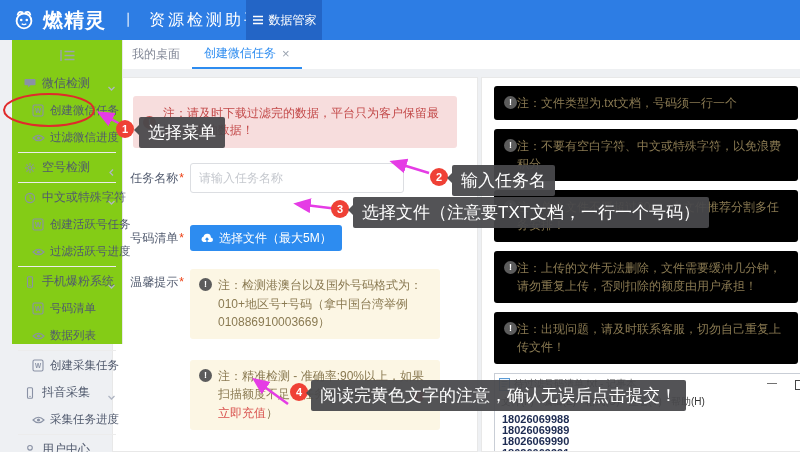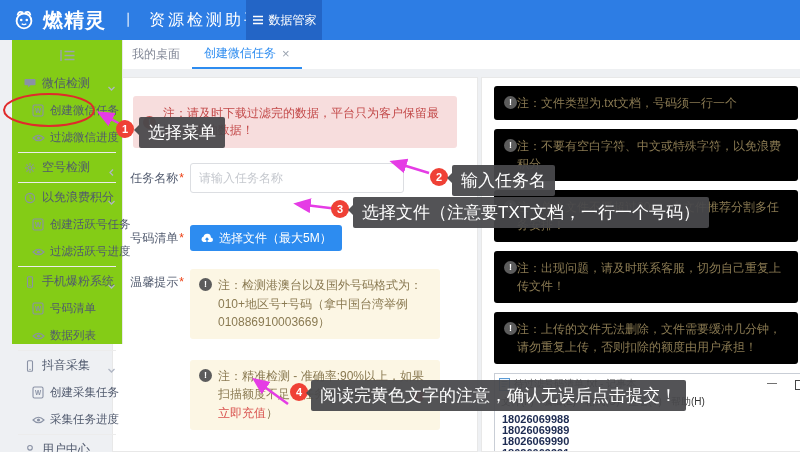--- a/index.html
+++ b/index.html
@@ -176,21 +176,21 @@
           </svg></span>
       </div>
       <div class="sdiv"></div>
       <div class="side-item">
         <span class="sicon">
           <svg width="12" height="12" viewBox="0 0 12 12">
             <circle cx="6" cy="6" r="4.6" fill="none" stroke="#8a92a5" stroke-width="1.1"></circle>
             <path d="M6 3.2V6l2 1.2" fill="none" stroke="#8a92a5" stroke-width="1.1"></path>
           </svg>
         </span>
-        <span class="slabel">以免浪费积分</span>
+        <span class="slabel">中文或特殊字符</span>
         <span class="chev"><svg width="9" height="9" viewBox="0 0 9 9">
             <polyline points="1.5,3 4.5,6 7.5,3" fill="none" stroke="#b0b6c3" stroke-width="1.3"></polyline>
           </svg></span>
       </div>
       <div class="side-item sub">
         <span class="sicon">
           <svg width="12" height="13" viewBox="0 0 12 13">
             <rect x="1" y="1" width="10" height="11" rx="1.5" fill="none" stroke="#8a92a5" stroke-width="1.1"></rect>
             <text x="6" y="9.2" font-size="6.5" font-weight="bold" text-anchor="middle" fill="#8a92a5">W</text>
           </svg>
@@ -231,40 +231,40 @@
       <div class="side-item sub">
         <span class="sicon">
           <svg width="13" height="10" viewBox="0 0 13 10">
             <path d="M1 5Q6.5 -0.5 12 5Q6.5 10.5 1 5z" fill="none" stroke="#8a92a5" stroke-width="1.1"></path>
             <circle cx="6.5" cy="5" r="1.6" fill="#8a92a5"></circle>
           </svg>
         </span>
         <span class="slabel">数据列表</span>
       </div>
       <div class="sdiv"></div>
+      <div class="side-item sub">
+        <span class="sicon">
+          <svg width="12" height="13" viewBox="0 0 12 13">
+            <rect x="1" y="1" width="10" height="11" rx="1.5" fill="none" stroke="#8a92a5" stroke-width="1.1"></rect>
+            <text x="6" y="9.2" font-size="6.5" font-weight="bold" text-anchor="middle" fill="#8a92a5">W</text>
+          </svg>
+        </span>
+        <span class="slabel">创建采集任务</span>
+      </div>
       <div class="side-item">
         <span class="sicon">
           <svg width="12" height="12" viewBox="0 0 12 12">
             <rect x="3.5" y="0.8" width="5" height="10.4" rx="1" fill="none" stroke="#8a92a5" stroke-width="1.1"></rect>
             <circle cx="6" cy="9.4" r="0.7" fill="#8a92a5"></circle>
           </svg>
         </span>
         <span class="slabel">抖音采集</span>
         <span class="chev"><svg width="9" height="9" viewBox="0 0 9 9">
             <polyline points="1.5,3 4.5,6 7.5,3" fill="none" stroke="#b0b6c3" stroke-width="1.3"></polyline>
           </svg></span>
-      </div>
-      <div class="side-item sub">
-        <span class="sicon">
-          <svg width="12" height="13" viewBox="0 0 12 13">
-            <rect x="1" y="1" width="10" height="11" rx="1.5" fill="none" stroke="#8a92a5" stroke-width="1.1"></rect>
-            <text x="6" y="9.2" font-size="6.5" font-weight="bold" text-anchor="middle" fill="#8a92a5">W</text>
-          </svg>
-        </span>
-        <span class="slabel">创建采集任务</span>
       </div>
       <div class="side-item sub">
         <span class="sicon">
           <svg width="13" height="10" viewBox="0 0 13 10">
             <path d="M1 5Q6.5 -0.5 12 5Q6.5 10.5 1 5z" fill="none" stroke="#8a92a5" stroke-width="1.1"></path>
             <circle cx="6.5" cy="5" r="1.6" fill="#8a92a5"></circle>
           </svg>
         </span>
         <span class="slabel">采集任务进度</span>
       </div>
@@ -349,25 +349,25 @@
       <div class="note">
         <span class="info-dot dark"></span>
         <span class="note-text">注：不要有空白字符、中文或特殊字符，以免浪费积分</span>
       </div>
       <div class="note">
         <span class="info-dot dark"></span>
         <span class="note-text">注：单个文件不要超过20w，大文件推荐分割多任务安排！</span>
       </div>
       <div class="note">
         <span class="info-dot dark"></span>
+        <span class="note-text">注：上传的文件无法删除，文件需要缓冲几分钟，请勿重复上传，否则扣除的额度由用户承担！</span>
+      </div>
+      <div class="note">
+        <span class="info-dot dark"></span>
         <span class="note-text">注：出现问题，请及时联系客服，切勿自己重复上传文件！</span>
-      </div>
-      <div class="note">
-        <span class="info-dot dark"></span>
-        <span class="note-text">注：上传的文件无法删除，文件需要缓冲几分钟，请勿重复上传，否则扣除的额度由用户承担！</span>
       </div>
     </div>
 
   <div class="notepad">
     <div class="np-title">
       <svg width="11" height="13" viewBox="0 0 11 13">
         <rect x="0.5" y="0.5" width="10" height="12" fill="#eaf3fd" stroke="#5b9bd5"></rect>
         <path d="M2.5 3.5h6M2.5 6h6M2.5 8.5h4" stroke="#5b9bd5" stroke-width="0.8"></path>
       </svg>
       <span class="np-title-text">待过滤号码清单.txt - 记事本</span>

